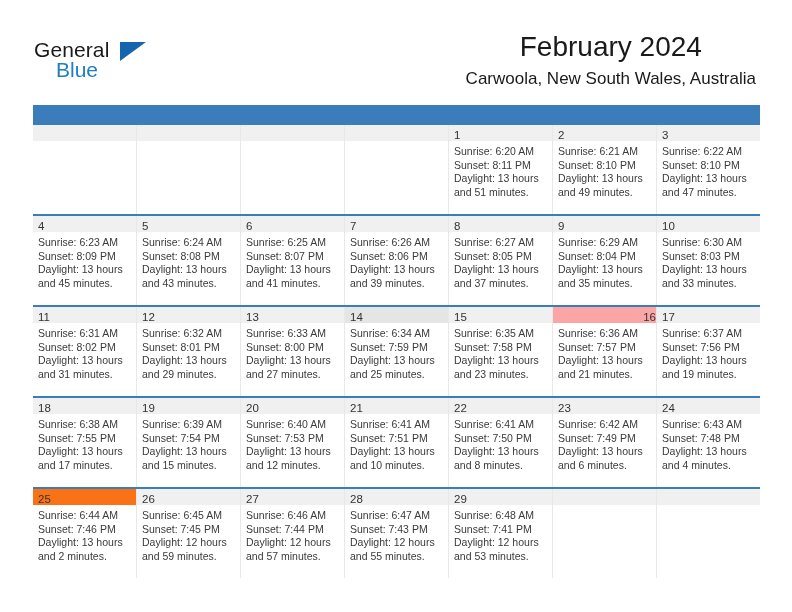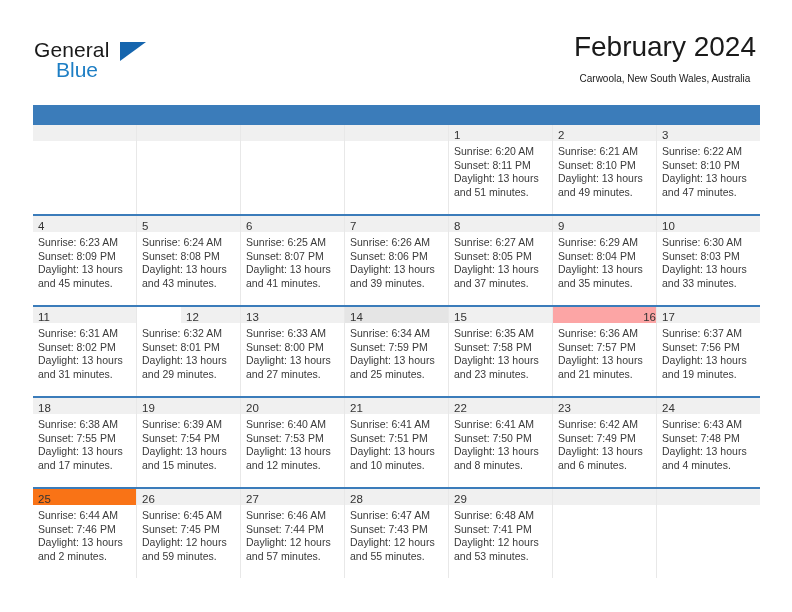--- a/index.html
+++ b/index.html
@@ -73,21 +73,21 @@
   }
   .month-title {
     font-size: 28px;
     font-weight: normal;
     color: #1a1a1a;
     line-height: 34px;
     white-space: nowrap;
   }
   .location-subtitle {
     margin-top: 5px;
-    font-size: 10px;
+    font-size: 17px;
     font-weight: normal;
     color: #1a1a1a;
     line-height: 19px;
     white-space: nowrap;
   }
 
   
   .calendar {
     position: absolute;
     left: 33px;
@@ -300,21 +300,21 @@
           <div class="day-cell">
             <div class="day-number-band" style="background: rgb(240, 240, 240);"><span class="day-number">11</span></div>
             <div class="day-body">
               <div class="day-line">Sunrise: 6:31 AM</div>
               <div class="day-line">Sunset: 8:02 PM</div>
               <div class="day-line">Daylight: 13 hours</div>
               <div class="day-line">and 31 minutes.</div>
             </div>
           </div>
           <div class="day-cell">
-            <div class="day-number-band" style="background: rgb(240, 240, 240); margin-left: 44px;"><span class="day-number">12</span></div>
+            <div class="day-number-band" style="background: rgb(240, 240, 240);"><span class="day-number">12</span></div>
             <div class="day-body">
               <div class="day-line">Sunrise: 6:32 AM</div>
               <div class="day-line">Sunset: 8:01 PM</div>
               <div class="day-line">Daylight: 13 hours</div>
               <div class="day-line">and 29 minutes.</div>
             </div>
           </div>
           <div class="day-cell">
             <div class="day-number-band" style="background: rgb(240, 240, 240);"><span class="day-number">13</span></div>
             <div class="day-body">

